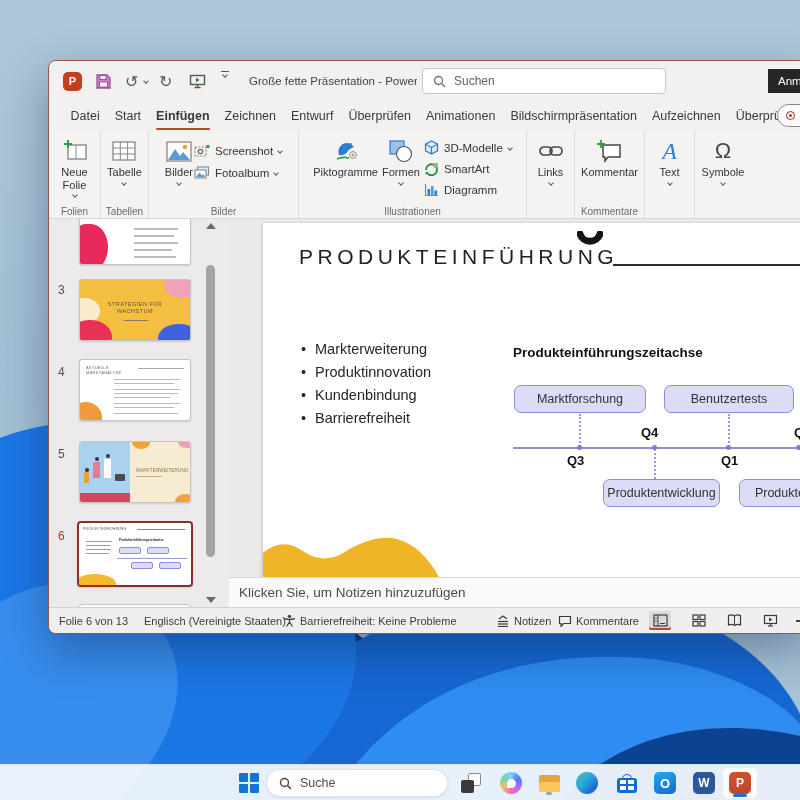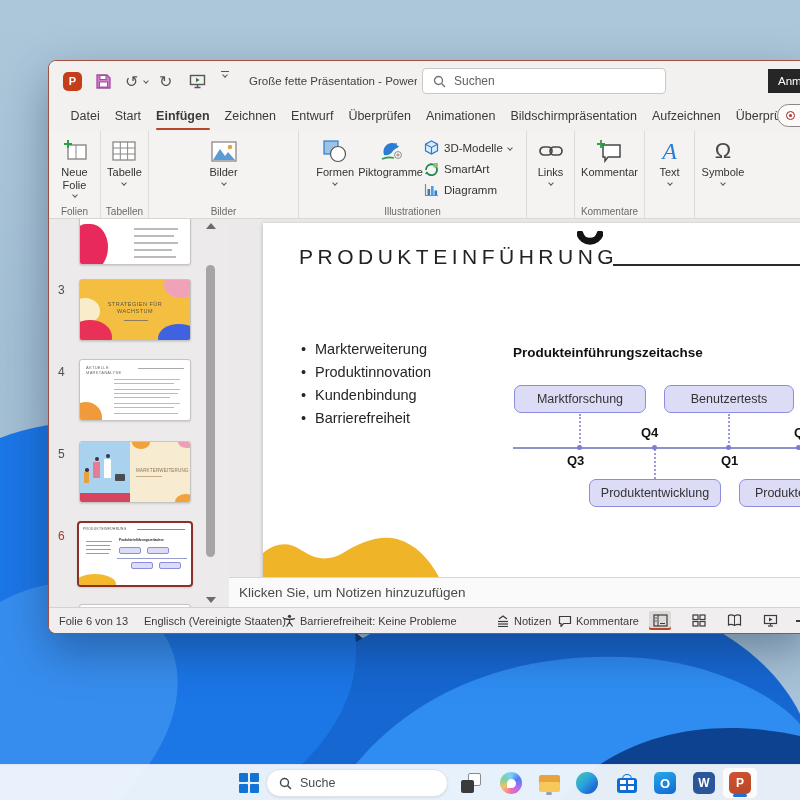--- a/index.html
+++ b/index.html
@@ -208,49 +208,69 @@
               <rect x="1" y="1" width="24" height="19" fill="#fff" stroke="#8a8886" stroke-width="1.3"></rect>
               <circle cx="19" cy="6" r="2.3" fill="#e8a33c"></circle>
               <path d="M2,19 L9,8 L14,15 L17,11 L24,19 Z" fill="#5b9bd5"></path>
             </svg>
         </span>
         <span class="blabel">
             <span>Bilder</span>
             <span class="chev"></span>
           </span>
       </div>
+      <div class="smallcol">
+        <div class="smallbtn">
+          <svg width="16" height="13" viewBox="0 0 16 13">
+              <rect x="1" y="3" width="11" height="9" fill="none" stroke="#8a8886" stroke-width="1.2" stroke-dasharray="2 1.4"></rect>
+              <circle cx="6.5" cy="7.5" r="2.2" fill="none" stroke="#6b6967" stroke-width="1.2"></circle>
+              <rect x="12.5" y="1" width="3" height="3" fill="#2e9e44"></rect>
+            </svg>
+          <span>Screenshot</span>
+            <span class="chev"></span>
+        </div>
+        <div class="smallbtn">
+          <svg width="16" height="13" viewBox="0 0 16 13">
+              <rect x="3.5" y="1" width="11" height="8" fill="#d9ecff" stroke="#8a8886" stroke-width="1.1"></rect>
+              <rect x="1" y="4" width="11" height="8" fill="#fff" stroke="#8a8886" stroke-width="1.1"></rect>
+              <path d="M2,11 L5.5,6.5 L8,9.5 L9.5,8 L11,11 Z" fill="#5b9bd5"></path>
+            </svg>
+          <span>Fotoalbum</span>
+            <span class="chev"></span>
+        </div>
+      </div>
       <span class="glabel">Bilder</span>
     </div>
 
 
     <div class="rgroup" style="width:228px">
-      <div class="bigbtn" style="min-width:44px">
-        <span class="bicon">
-          <svg width="26" height="24" viewBox="0 0 26 24">
-              <rect x="2" y="2" width="14" height="13" fill="#9cc3e5" stroke="#2b7cd3" stroke-width="1.2"></rect>
-              <circle cx="16" cy="15" r="7.5" fill="#fff" stroke="#555" stroke-width="1.2"></circle>
-            </svg>
-        </span>
-        <span class="blabel">
-            <span>Formen</span>
-            <span class="chev"></span>
-          </span>
-      </div>
       <div class="bigbtn" style="min-width:64px">
         <span class="bicon">
           <svg width="26" height="24" viewBox="0 0 26 24">
               <path d="M6,16 C4,10 8,4 14,4 C16,4 17,5 19,4 C18,6 19,7 21,7 C19,10 17,9 15,12 C13,15 10,17 6,16 Z" fill="#2b7cd3"></path>
               <path d="M4,20 C8,18 12,18 16,19" fill="none" stroke="#2e9e44" stroke-width="1.6"></path>
               <circle cx="20" cy="16" r="3.4" fill="#fff" stroke="#8a8886"></circle>
               <line x1="20" y1="14.2" x2="20" y2="17.8" stroke="#8a8886"></line>
               <line x1="18.2" y1="16" x2="21.8" y2="16" stroke="#8a8886"></line>
             </svg>
         </span>
         <span class="blabel">
             <span>Piktogramme</span>
+          </span>
+      </div>
+      <div class="bigbtn" style="min-width:44px">
+        <span class="bicon">
+          <svg width="26" height="24" viewBox="0 0 26 24">
+              <rect x="2" y="2" width="14" height="13" fill="#9cc3e5" stroke="#2b7cd3" stroke-width="1.2"></rect>
+              <circle cx="16" cy="15" r="7.5" fill="#fff" stroke="#555" stroke-width="1.2"></circle>
+            </svg>
+        </span>
+        <span class="blabel">
+            <span>Formen</span>
+            <span class="chev"></span>
           </span>
       </div>
       <div class="smallcol" style="gap:2px;padding-top:4px">
         <div class="smallbtn">
           <svg width="15" height="15" viewBox="0 0 15 15">
               <path d="M7.5,1 L13.5,4.2 L13.5,10.8 L7.5,14 L1.5,10.8 L1.5,4.2 Z" fill="#dcebfa" stroke="#2b7cd3" stroke-width="1.2"></path>
               <path d="M1.5,4.2 L7.5,7.4 L13.5,4.2 M7.5,7.4 L7.5,14" fill="none" stroke="#2b7cd3" stroke-width="1.1"></path>
             </svg>
           <span>3D-Modelle</span>
             <span class="chev"></span>
@@ -445,21 +465,21 @@
         <div class="tl-dot" style="left:314px"></div>
         <div class="tl-dot" style="left:463px"></div>
         <div class="tl-dot" style="left:389px"></div>
         <div class="tl-dot" style="left:533px"></div>
 
         <span class="qlabel" style="left:378px;top:202px">Q4</span>
         <span class="qlabel" style="left:304px;top:230px">Q3</span>
         <span class="qlabel" style="left:458px;top:230px">Q1</span>
         <span class="qlabel" style="left:531px;top:202px">Q2</span>
 
-        <div class="tlbox" style="left:326px;top:256px;width:132px">Produktentwicklung</div>
+        <div class="tlbox" style="left:340px;top:256px;width:117px">Produktentwicklung</div>
         <div class="tlbox" style="left:476px;top:256px;width:134px">Produkteinführung</div>
 
         <span id="blob">
           <svg width="200" height="48" viewBox="0 0 200 48">
               <path d="M0,22 C14,11 26,11 38,19 C52,28 64,31 80,22 C98,11 116,4 134,8 C152,13 166,27 177,48 L0,48 Z" fill="#F0B429"></path>
             </svg>
         </span>
       </div>
       <div id="notes">Klicken Sie, um Notizen hinzuzufügen</div>
     </div>

